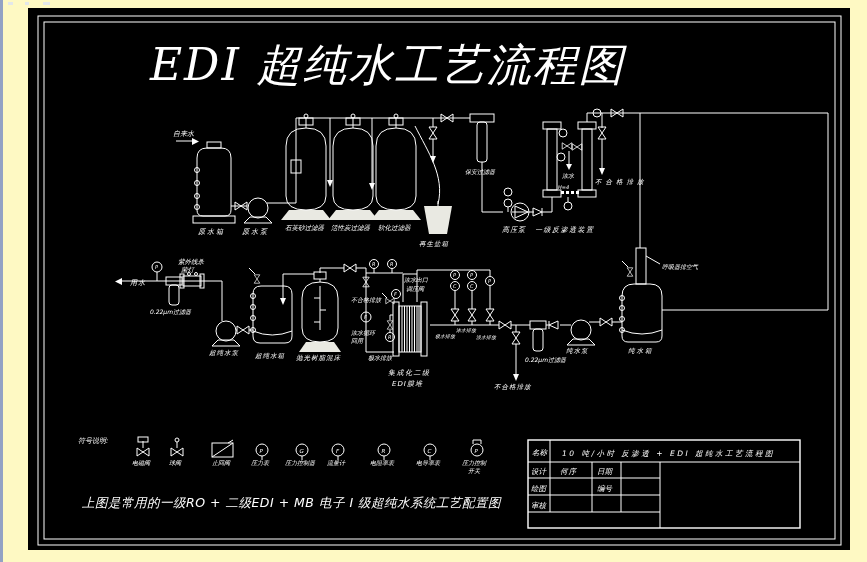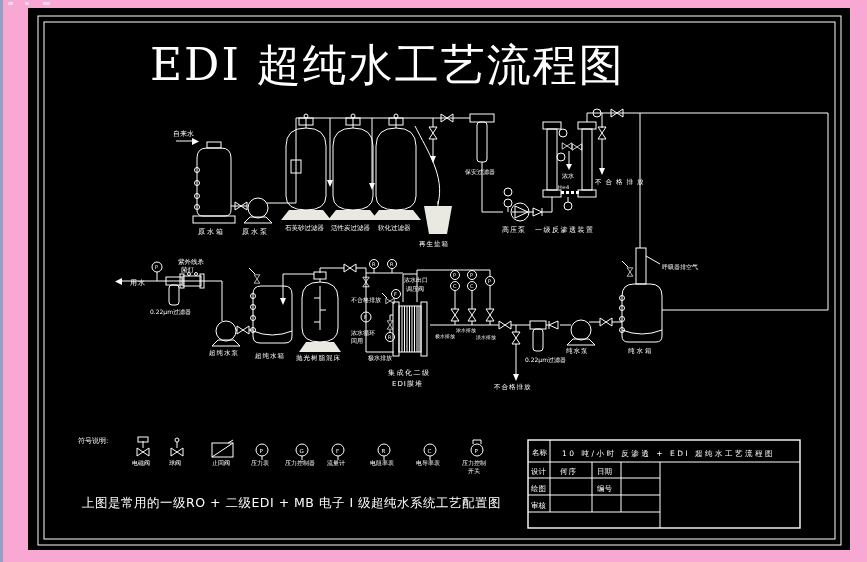--- a/index.html
+++ b/index.html
@@ -1,17 +1,17 @@
 <!DOCTYPE html>
 <html><head>
 <meta charset="utf-8">
 <style>
   html,body{margin:0;padding:0;background:#6f81a8;}
-  #stage{position:relative;width:867px;height:562px;background:#f9a8d4;overflow:hidden;
-         font-family:"DejaVu Sans",sans-serif;}
+  #stage{position:relative;width:867px;height:562px;background:#fef9c3;overflow:hidden;
+         font-family:"DejaVu Sans",sans-serif;font-style:italic;}
   #edge{position:absolute;left:0;top:0;width:3px;height:562px;background:#93a2c4;}
   #sheet{position:absolute;left:28px;top:8px;width:822px;height:542px;background:#000;}
   svg{position:absolute;left:0;top:0;}
   .ln{stroke:#fff;fill:none;stroke-width:1;}
   .ln2{stroke:#fff;fill:none;stroke-width:1.4;}
   .base{fill:#e9e9e2;stroke:none;}
   .ah{fill:#fff;stroke:none;}
   .dot{fill:#fff;stroke:none;}
   text{fill:#fff;font-family:"DejaVu Sans",sans-serif;}
   .t-title{font-family:"DejaVu Serif",serif;font-size:44px;letter-spacing:2px;}

